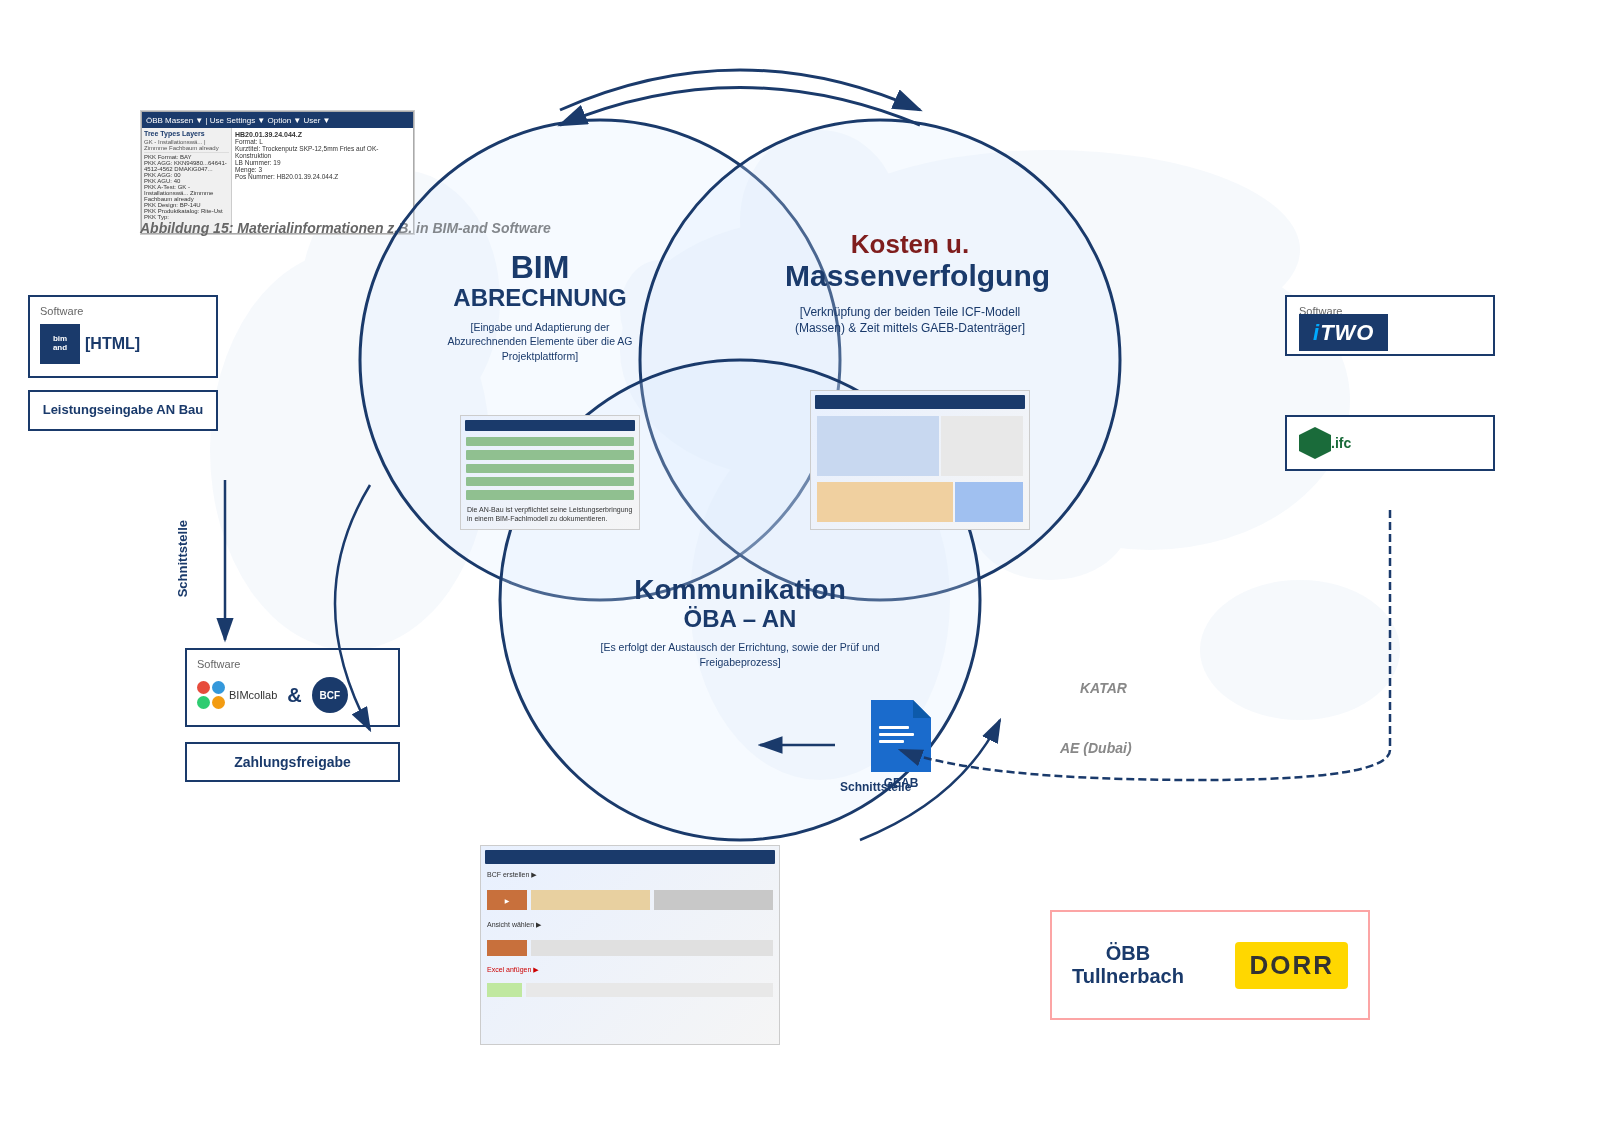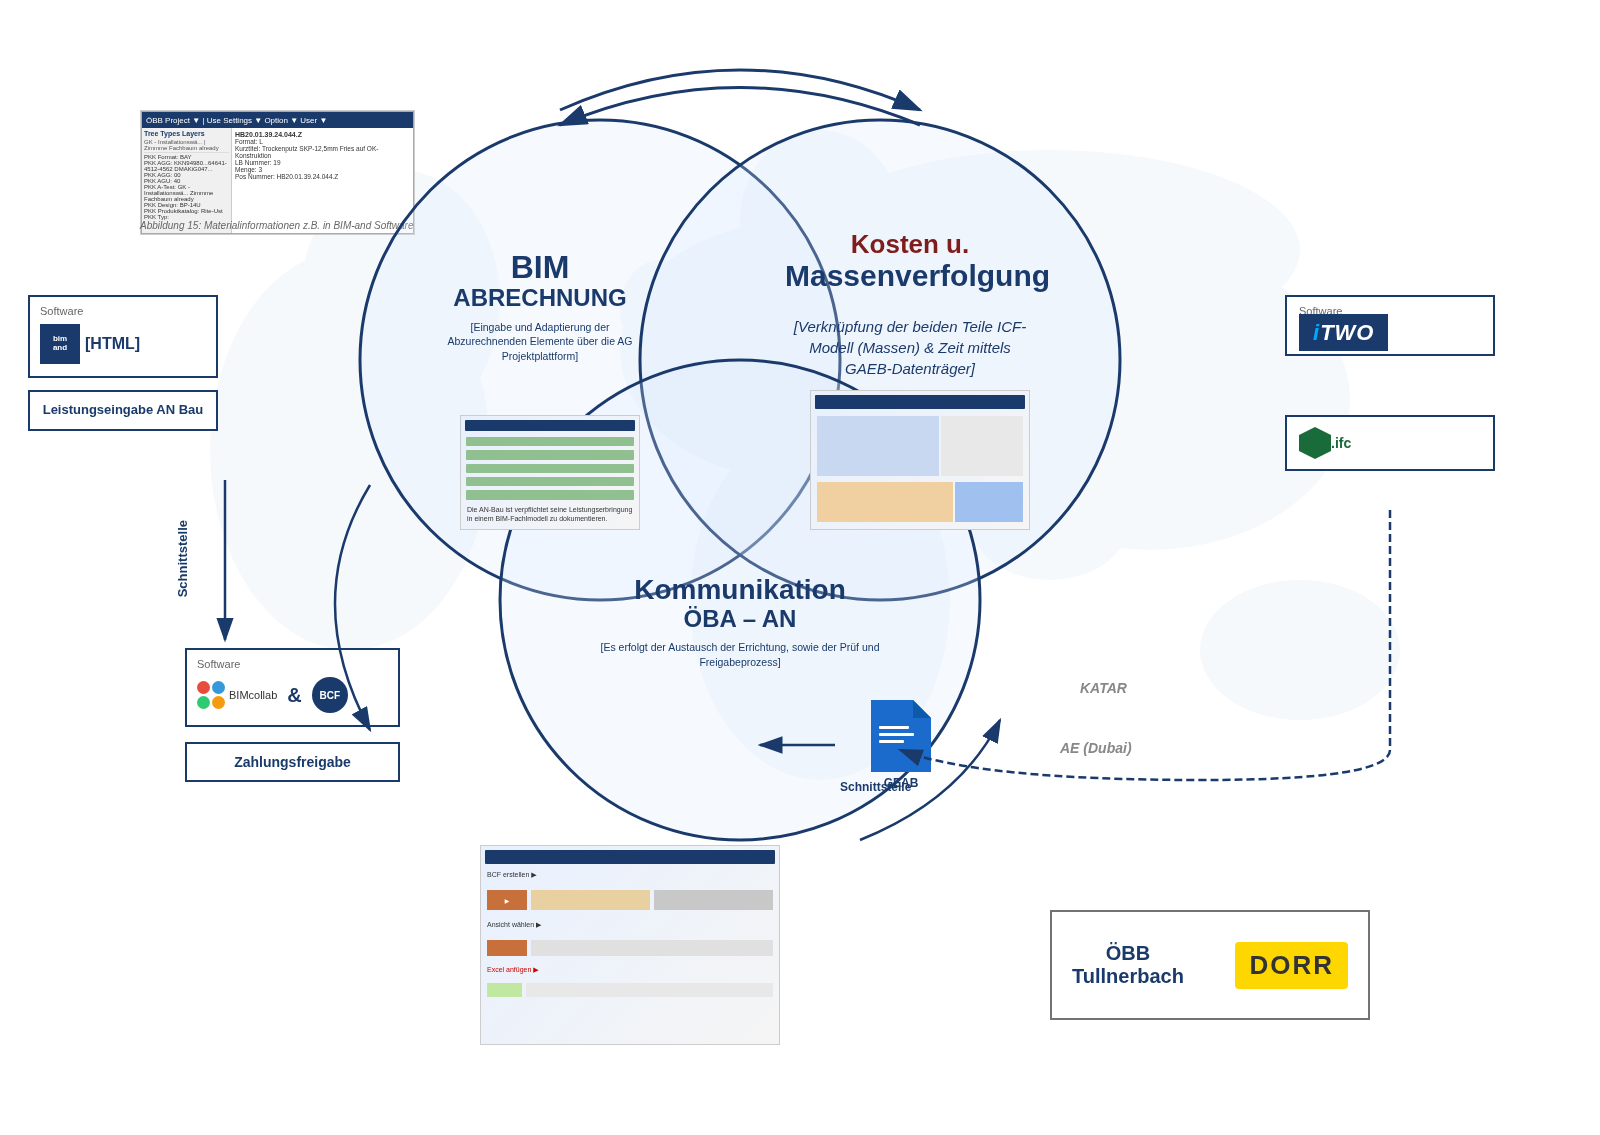--- a/index.html
+++ b/index.html
@@ -169,21 +169,21 @@
       color: #1a3a6b;
     }
 
     
     .oebb-box {
       position: absolute;
       top: 910px;
       left: 1050px;
       width: 320px;
       height: 110px;
-      border: 2px solid #737373;
+      border: 2px solid #fca5a5;
       background: white;
       display: flex;
       align-items: center;
       justify-content: space-between;
       padding: 15px 20px;
     }
 
     .oebb-text {
       font-size: 20px;
       font-weight: bold;
@@ -202,23 +202,24 @@
       font-weight: 900;
       color: #333;
       letter-spacing: 2px;
     }
 
     
     .caption-top {
       position: absolute;
       top: 220px;
       left: 140px;
-      font-size: 10px;
+      font-size: 14px;
       color: #666;
       font-style: italic;
+      font-weight: bold;
     }
 
     
     .thumb-content {
       width: 100%;
       height: 100%;
       background: linear-gradient(135deg, #e8f0fe, #f5f5f5);
       display: flex;
       flex-direction: column;
       padding: 4px;
@@ -301,21 +302,21 @@
       <ellipse cx="1050" cy="520" rx="80" ry="60"></ellipse>
     </g>
   </svg>
 </div>
 
 <div class="content-wrapper">
 
   <div class="screenshot-thumb thumb-top" style="top:110px; left:140px; width:275px; height:125px;">
     <div class="obb-thumb" style="width:100%; height:100%;">
       <div class="obb-thumb-header">
-        <span>ÖBB Project ▼ | Use Settings ▼ Option ▼ User ▼</span>
+        <span>ÖBB Massen ▼ | Use Settings ▼ Option ▼ User ▼</span>
       </div>
       <div style="display:flex; height:calc(100% - 16px);">
         <div style="width:90px; background:#f0f0f0; border-right:1px solid #ccc; padding:2px; font-size:6px; color:#333; overflow:hidden;">
           <div style="font-weight:bold; color:#1a3a6b; font-size:7px;">Tree Types Layers</div>
           <div style="margin-top:2px; font-size:6px; color:#555;">GK - Installationswä... | Zimmme Fachbaum already</div>
           <div style="height:1px; background:#ddd; margin:1px 0;"></div>
           <div style="font-size:6px;">PKK Format: BAY</div>
           <div style="font-size:6px;">PKK AGG: KKN94980...64641-4512-4562 DMAKiG047...</div>
           <div style="font-size:6px;">PKK AGG: 00</div>
           <div style="font-size:6px;">PKK AGU: 40</div>
@@ -349,21 +350,21 @@
 
   <div style="position:absolute; top:250px; left:430px; text-align:center; width:220px;">
     <div style="font-size:32px; font-weight:900; color:#1a3a6b; line-height:1.1;">BIM</div>
     <div style="font-size:24px; font-weight:900; color:#1a3a6b; line-height:1.1;">ABRECHNUNG</div>
     <div style="font-size:10.5px; color:#1a3a6b; margin-top:8px; line-height:1.4;">[Eingabe und Adaptierung der Abzurechnenden Elemente über die AG Projektplattform]</div>
   </div>
 
   <div style="position:absolute; top:230px; left:785px; text-align:center; width:250px;">
     <div style="font-size:26px; font-weight:900; color:#7f1d1d; line-height:1.1;">Kosten u.</div>
     <div style="font-size:30px; font-weight:900; color:#1a3a6b; line-height:1.1;">Massenverfolgung</div>
-    <div style="font-size:15px; color:#1a3a6b; margin-top:24px; line-height:1.4;font-style:italic;">[Verknüpfung der beiden Teile ICF-Modell (Massen) &amp; Zeit mittels GAEB-Datenträger]</div>
+    <div style="font-size:12px; color:#1a3a6b; margin-top:12px; line-height:1.4;">[Verknüpfung der beiden Teile ICF-Modell (Massen) &amp; Zeit mittels GAEB-Datenträger]</div>
   </div>
 
   <div style="position:absolute; top:575px; left:600px; text-align:center; width:280px;">
     <div style="font-size:28px; font-weight:900; color:#1a3a6b; line-height:1.1;">Kommunikation</div>
     <div style="font-size:24px; font-weight:900; color:#1a3a6b; line-height:1.1;">ÖBA – AN</div>
     <div style="font-size:10.5px; color:#1a3a6b; margin-top:8px; line-height:1.4;">[Es erfolgt der Austausch der Errichtung, sowie der Prüf und Freigabeprozess]</div>
   </div>
 
   <div class="screenshot-thumb" style="top:415px; left:460px; width:180px; height:115px;">
     <div class="thumb-content">

